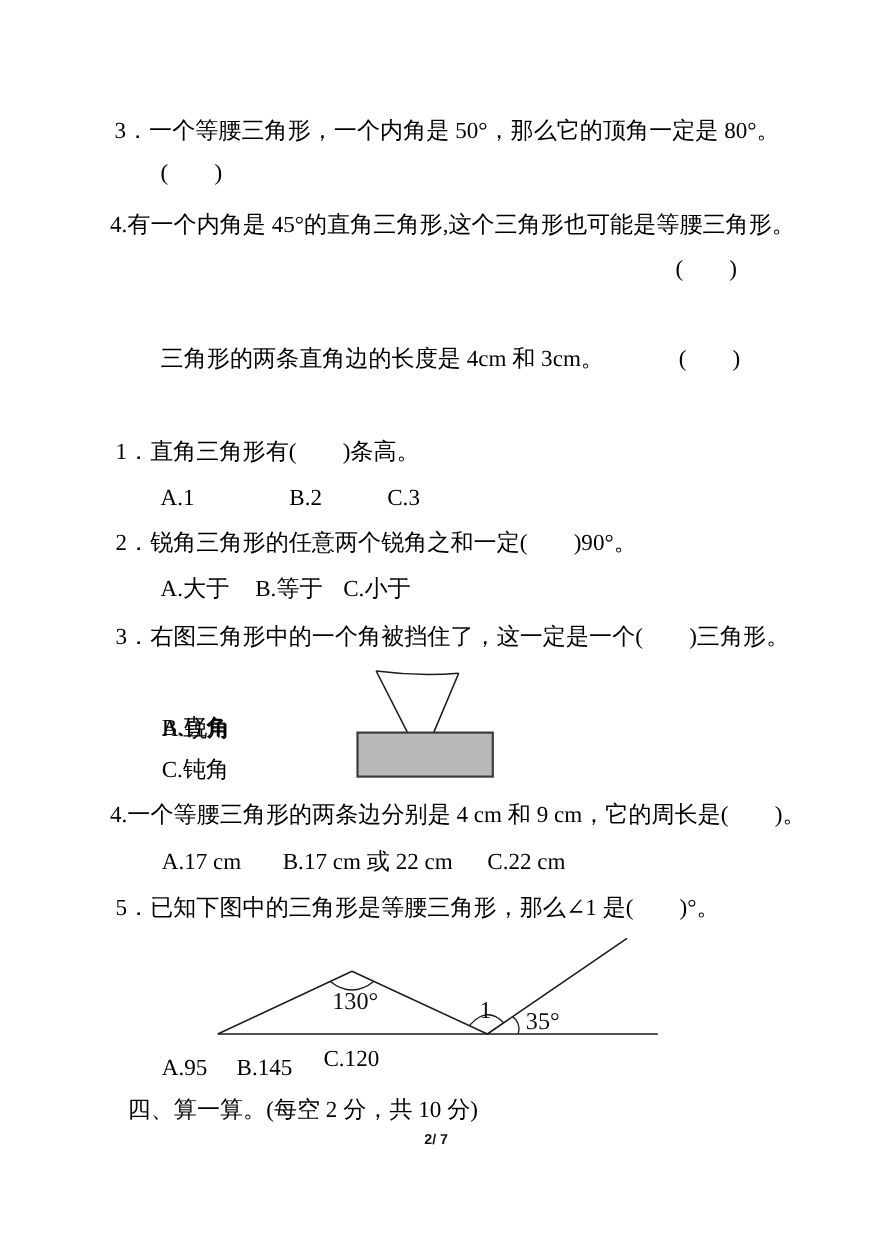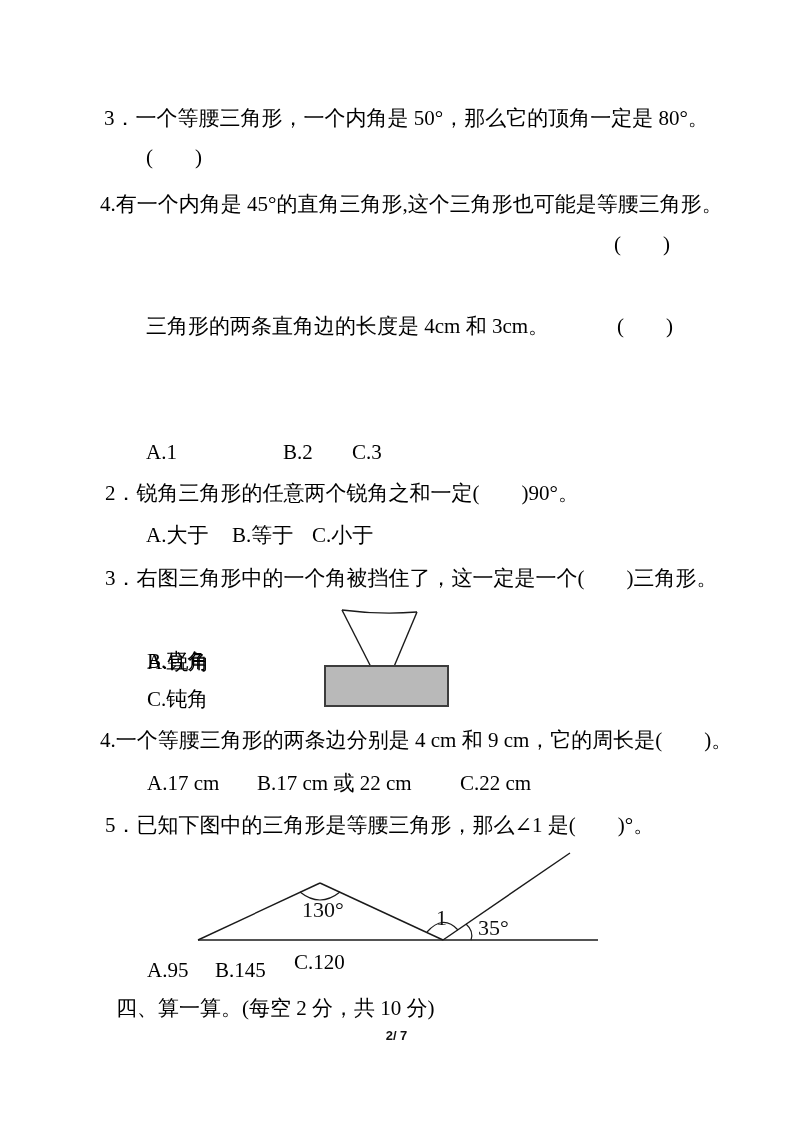--- a/index.html
+++ b/index.html
@@ -44,22 +44,23 @@
   <div class="line" style="left:104px; top:105px;">3．一个等腰三角形，一个内角是 50°，那么它的顶角一定是 80°。</div>
   <div class="line" style="left:146px; top:144px;">(        )</div>
 
   <div class="line" style="left:100px; top:191px;">4.有一个内角是 45°的直角三角形,这个三角形也可能是等腰三角形。</div>
   <div class="line" style="left:614px; top:231px;">(        )</div>
 
   <div class="line" style="left:146px; top:313px;">三角形的两条直角边的长度是 4cm 和 3cm。</div>
   <div class="line" style="left:617px; top:313px;">(        )</div>
 
 
+  <div class="line" style="left:105px; top:397px;">1．直角三角形有(        )条高。</div>
   <div class="line" style="left:146px; top:439px;">A.1</div>
-  <div class="line" style="left:263px; top:439px;margin-left:20px;">B.2</div>
+  <div class="line" style="left:263px; top:439px;">B.2</div>
   <div class="line" style="left:352px; top:439px;">C.3</div>
 
   <div class="line" style="left:105px; top:480px;">2．锐角三角形的任意两个锐角之和一定(        )90°。</div>
   <div class="line" style="left:146px; top:522px;">A.大于</div>
   <div class="line" style="left:232px; top:522px;">B.等于</div>
   <div class="line" style="left:312px; top:522px;">C.小于</div>
 
   <div class="line" style="left:105px; top:565px;">3．右图三角形中的一个角被挡住了，这一定是一个(        )三角形。</div>
   <div class="line" style="left:147px; top:609px;margin-top:40px;">A.锐角</div>
   <div class="line" style="left:147px; top:648px;">B.直角</div>
@@ -68,21 +69,21 @@
   <svg style="left:320px; top:597px;" width="135" height="115" viewBox="0 0 135 115">
     <path d="M22,13 Q60,18 97,15" fill="none" stroke="#1a1a1a" stroke-width="1.4"></path>
     <line x1="22" y1="13" x2="52" y2="72" stroke="#1a1a1a" stroke-width="1.4"></line>
     <line x1="97" y1="15" x2="73" y2="72" stroke="#1a1a1a" stroke-width="1.4"></line>
     <rect x="5" y="69" width="123" height="40" fill="#b9b9b9" stroke="#3d3d3d" stroke-width="2"></rect>
   </svg>
 
   <div class="line" style="left:100px; top:727px;">4.一个等腰三角形的两条边分别是 4 cm 和 9 cm，它的周长是(        )。</div>
   <div class="line" style="left:147px; top:770px;">A.17 cm</div>
   <div class="line" style="left:257px; top:770px;">B.17 cm 或 22 cm</div>
-  <div class="line" style="left:460px; top:770px;">C.22 cm</div>
+  <div class="line" style="left:443px; top:770px;">C.22 cm</div>
 
   <div class="line" style="left:105px; top:812px;">5．已知下图中的三角形是等腰三角形，那么∠1 是(        )°。</div>
 
   <svg style="left:190px; top:843px;" width="420" height="105" viewBox="0 0 420 105">
     <line x1="8" y1="97" x2="408" y2="97" stroke="#1a1a1a" stroke-width="1.5"></line>
     <line x1="8" y1="97" x2="130" y2="40" stroke="#1a1a1a" stroke-width="1.4"></line>
     <line x1="130" y1="40" x2="253" y2="97" stroke="#1a1a1a" stroke-width="1.4"></line>
     <line x1="253" y1="97" x2="380" y2="10" stroke="#1a1a1a" stroke-width="1.4"></line>
     <path d="M110,49 Q130,65 150,49" fill="none" stroke="#1a1a1a" stroke-width="1.2"></path>
     <path d="M237,89 Q253,71 268,87" fill="none" stroke="#1a1a1a" stroke-width="1.2"></path>

